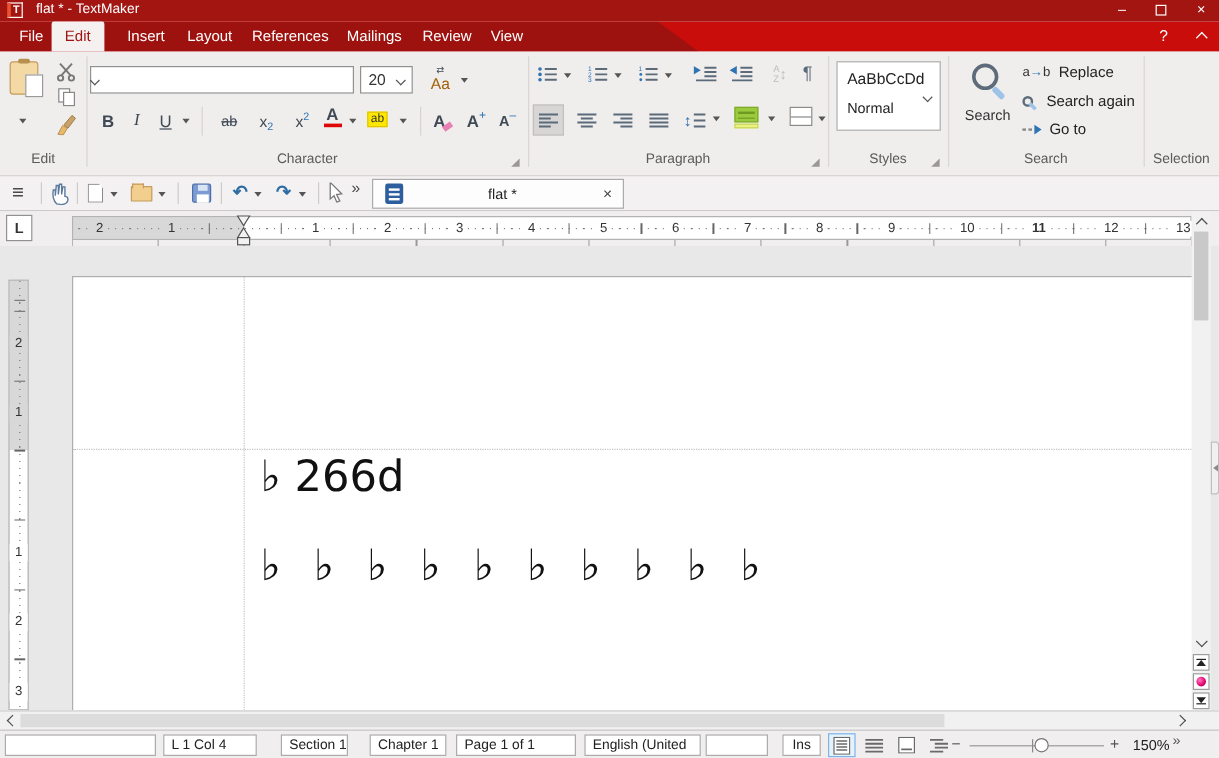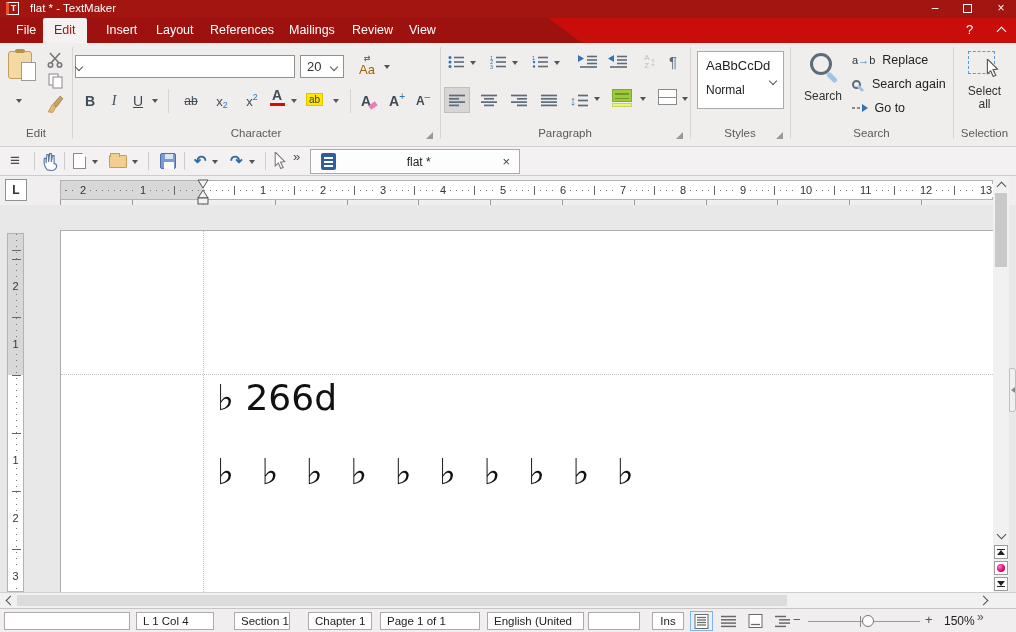--- a/index.html
+++ b/index.html
@@ -420,32 +420,20 @@
     <span style="font-size:12.5px;color:#222">Search again</span>
   </div>
   <div class="abs" style="left:852px;top:56px;display:flex;align-items:center;height:18px">
     <span style="width:3px;height:2px;background:#8a8a8a;margin-right:1.5px"></span>
     <span style="width:3px;height:2px;background:#8a8a8a;margin-right:2px"></span>
     <span style="width:0;height:0;border-top:4px solid transparent;border-bottom:4px solid transparent;border-left:6px solid #2E74B5;margin-right:7px"></span>
     <span style="font-size:12.5px;color:#222">Go to</span>
   </div>
   <div class="abs glabel" style="left:790px;width:163px">Search</div>
 
-  <div class="abs" style="left:953px;top:8px;width:63px;text-align:center">
-    <div style="position:relative;width:34px;height:30px;margin:0 auto">
-      <div class="abs dashsel" style="left:0;top:0"></div>
-      <svg class="abs" style="left:18px;top:8px" width="14" height="18" viewBox="0 0 12 16">
-          <path d="M1 0 L10 9 L6 9.5 L8.5 14.5 L6.2 15.5 L4 10.5 L1 13 Z" fill="#fff" stroke="#555" stroke-width="1"></path>
-        </svg>
-    </div>
-    <div style="font-size:12px;color:#333;margin-top:4px;line-height:13px">
-      <div>Select</div>
-      <div>all</div>
-    </div>
-  </div>
   <div class="abs glabel" style="left:953px;width:63px">Selection</div>
 </div>
 
 <div class="abs toolbar">
   <div class="abs tglyph" style="left:10px;top:0;font-size:17px">≡</div>
   <div class="abs tsep" style="left:34px"></div>
   <div class="abs" style="left:42px;top:5px">
     <svg width="17" height="19" viewBox="0 0 16 18">
         <path d="M5 17 C2.5 14.5 1.5 10 2.2 6 L3.8 6 L3.8 10.5 L4.6 2.5 L6.2 2.5 L6.2 9.5 L7.2 1.5 L8.8 1.5 L8.8 9.5 L9.8 3.5 L11.4 3.5 L11.4 11 C12.8 11 13.8 12 13.8 13.5 C13.8 15.5 11.8 17.5 9 17.5 Z" fill="#fff" stroke="#5B7A9D" stroke-width="1.1"></path>
       </svg>
@@ -501,21 +489,21 @@
         <span class="abs hnum" style="left: 196px; background: rgb(255, 255, 255);">1</span>
         <span class="abs hnum" style="left: 256px; background: rgb(255, 255, 255);">2</span>
         <span class="abs hnum" style="left: 316px; background: rgb(255, 255, 255);">3</span>
         <span class="abs hnum" style="left: 376px; background: rgb(255, 255, 255);">4</span>
         <span class="abs hnum" style="left: 436px; background: rgb(255, 255, 255);">5</span>
         <span class="abs hnum" style="left: 496px; background: rgb(255, 255, 255);">6</span>
         <span class="abs hnum" style="left: 556px; background: rgb(255, 255, 255);">7</span>
         <span class="abs hnum" style="left: 616px; background: rgb(255, 255, 255);">8</span>
         <span class="abs hnum" style="left: 676px; background: rgb(255, 255, 255);">9</span>
         <span class="abs hnum" style="left: 736px; background: rgb(255, 255, 255);">10</span>
-        <span class="abs hnum" style="left: 796px; background: rgb(255, 255, 255);">11</span>
+        <span class="abs hnum" style="left: 796px; background: rgb(255, 255, 255); font-weight: bold;">11</span>
         <span class="abs hnum" style="left: 856px; background: rgb(255, 255, 255);">12</span>
         <span class="abs hnum" style="left: 916px; background: rgb(255, 255, 255);">13</span>
       </div>
   </div>
   <div class="abs tabstops"></div>
   <svg class="abs" style="left:196px;top:3px" width="14" height="26" viewBox="0 0 14 26">
     <polygon points="2,1 12,1 7,9" fill="#F2F2F2" stroke="#555"></polygon>
     <polygon points="7,11 12,19 2,19" fill="#F2F2F2" stroke="#555"></polygon>
     <rect x="2" y="19" width="10" height="6" fill="#F2F2F2" stroke="#555"></rect>
   </svg>

